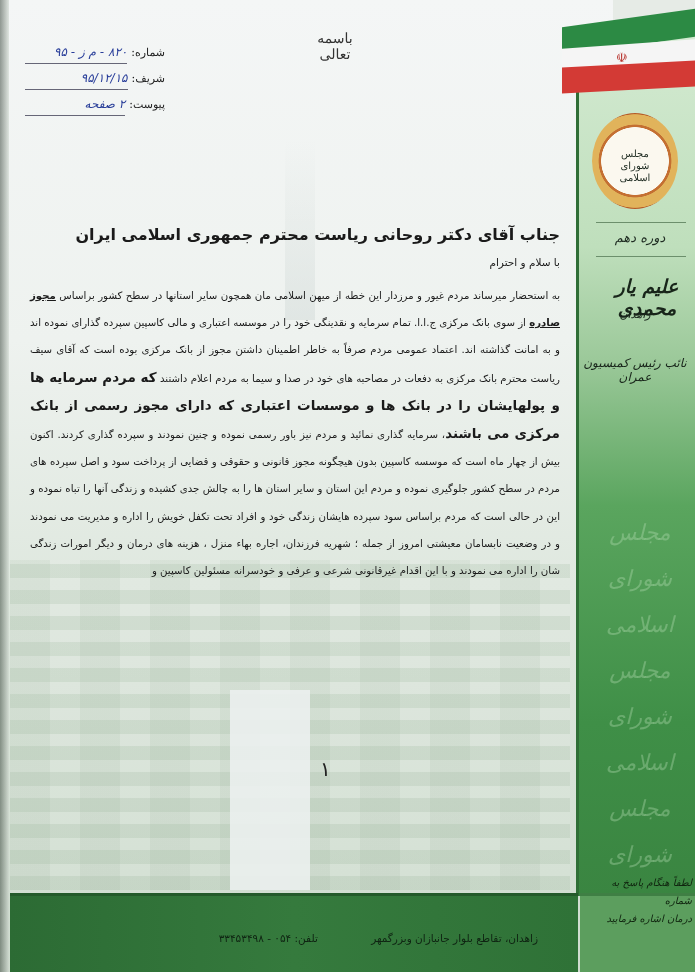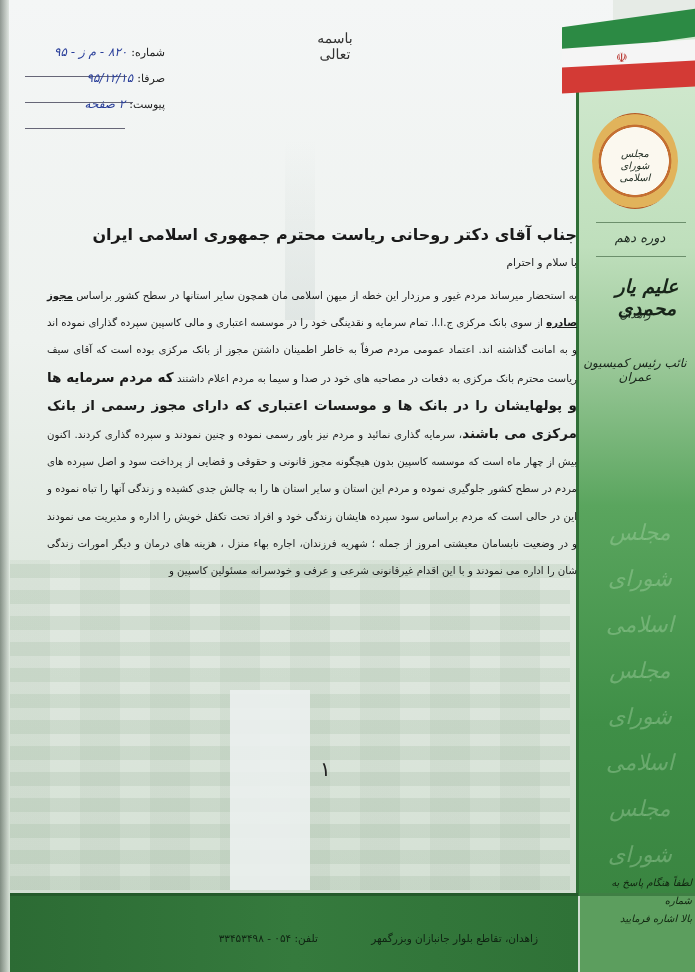--- a/index.html
+++ b/index.html
@@ -28,21 +28,21 @@
     position: absolute; left: 285px; top: 140px; width: 30px; height: 180px;
     background: linear-gradient(180deg, rgba(220,225,225,0) 0%, rgba(210,218,216,0.5) 100%);
   }
 
   
   .ref-block { position: absolute; left: 25px; top: 45px; width: 140px; direction: rtl; }
   .ref-row { display: flex; align-items: baseline; height: 26px; font-size: 11px; color: #222; }
   .ref-label { font-family: "DejaVu Serif", serif; font-size: 11px; white-space: nowrap; }
   .ref-value {
     flex: 1; border-bottom: 1px solid #667; margin-right: 4px; color: #2a3f9a;
-    font-family: "DejaVu Sans", sans-serif; font-size: 12px; font-style: italic; padding-bottom: 17px;
+    font-family: "DejaVu Sans", sans-serif; font-size: 12px; font-style: italic; padding-bottom: 4px;
     text-align: right;
   }
   .bismillah {
     position: absolute; left: 310px; top: 30px; width: 50px; height: 40px;
     font-family: "DejaVu Serif", serif; font-size: 14px; color: #333; direction: rtl; text-align: center;
   }
 
   
   .banner {
     position: absolute; left: 576px; top: 30px; width: 119px; height: 866px;
@@ -55,36 +55,36 @@
   .flag .r { position: absolute; left: 0; top: 56px; width: 133px; height: 26px; background: #d33a35; transform: skewY(-3deg); }
   .flag .emblem { position: absolute; left: 54px; top: 42px; font-size: 13px; color: #b8322c; }
 
   .seal {
     position: absolute; left: 592px; top: 113px; width: 86px; height: 96px;
     border-radius: 50%;
     background: radial-gradient(circle, #fbf8ef 0 52%, #c46f32 53% 56%, #e1b35b 57% 72%, #b65c28 73% 78%, rgba(0,0,0,0) 79%);
   }
   .seal-text {
     position: absolute; left: 612px; top: 148px; width: 46px; text-align: center;
-    font-family: "DejaVu Serif", serif; font-size: 10px; color: #1d2a20; direction: rtl; line-height: 12px; font-style: italic;
+    font-family: "DejaVu Serif", serif; font-size: 10px; color: #1d2a20; direction: rtl; line-height: 12px;
   }
   .rule { position: absolute; left: 596px; width: 90px; height: 1px; background: #6c8f6c; }
   .term { position: absolute; left: 595px; top: 230px; width: 90px; text-align: center; direction: rtl;
     font-family: "DejaVu Serif", serif; font-size: 13px; color: #1f2c22; font-style: italic; }
   .mp-name { position: absolute; left: 580px; top: 275px; width: 110px; text-align: center; direction: rtl;
     font-family: "DejaVu Serif", serif; font-size: 19px; font-weight: bold; color: #18251a; font-style: italic; padding-left: 12px; }
   .mp-role { position: absolute; left: 580px; top: 306px; width: 110px; text-align: center; direction: rtl;
     font-family: "DejaVu Serif", serif; font-size: 11px; color: #18251a; font-style: italic; line-height: 17px; }
   .mp-post { position: absolute; left: 580px; top: 356px; width: 110px; text-align: center; direction: rtl;
     font-family: "DejaVu Serif", serif; font-size: 12px; color: #18251a; font-style: italic; }
   .watermark { position: absolute; left: 590px; top: 510px; width: 100px; height: 370px; overflow: hidden;
     color: rgba(190,225,185,0.35); font-family: "DejaVu Serif", serif; font-size: 22px; line-height: 46px; direction: rtl; text-align: center; font-style: italic; }
 
   
-  .letter { position: absolute; left: 30px; top: 225px; width: 530px; direction: rtl; color: #1a1a1a; margin-left: 17px; }
+  .letter { position: absolute; left: 30px; top: 225px; width: 530px; direction: rtl; color: #1a1a1a; }
   .salutation { font-family: "DejaVu Sans", sans-serif; font-weight: bold; font-size: 16px; margin: 0 0 12px 0; text-align: right; padding-right: 0px; }
   .greeting { font-size: 10.5px; margin: 0 0 14px 0; }
   .para { font-size: 10.2px; line-height: 27.2px; text-align: justify; margin: 0; }
   .para .b { font-weight: normal; }
   .para .big { font-weight: bold; font-size: 13.5px; }
   .para .u { font-weight: bold; text-decoration: underline; }
   .page-no { position: absolute; left: 320px; top: 757px; font-size: 20px; color: #222; font-family: "DejaVu Serif", serif; }
 
   
   .footer {
@@ -112,21 +112,21 @@
   <div class="bg-tower"></div>
 
   <div class="bismillah">باسمه تعالی</div>
 
   <div class="ref-block">
     <div class="ref-row">
       <span class="ref-label">شماره:</span>
       <span class="ref-value">۸۲۰ - م ز - ۹۵</span>
     </div>
     <div class="ref-row">
-      <span class="ref-label">صرفا:</span>
+      <span class="ref-label">شریف:</span>
       <span class="ref-value">۹۵/۱۲/۱۵</span>
     </div>
     <div class="ref-row">
       <span class="ref-label">پیوست:</span>
       <span class="ref-value">۲ صفحه</span>
     </div>
   </div>
 
   <div class="banner"></div>
   <div class="flag">
@@ -157,15 +157,15 @@
   <div class="footer">
     <div class="footer-line" style="top:36px; right:40px;">
       <span>زاهدان، تقاطع بلوار جانبازان وبزرگمهر</span><span class="gap" style="width:50px"></span>
       <span>تلفن:</span>
       <span>۰۵۴ - ۳۳۴۵۳۴۹۸</span>
     </div>
   </div>
   <div class="footer-side"></div>
   <div class="footer-side-text">
     <div>لطفاً هنگام پاسخ به شماره</div>
-    <div>بالا اشاره فرمایید</div>
+    <div>درمان اشاره فرمایید</div>
   </div>
 </div>
 
 </body></html>

